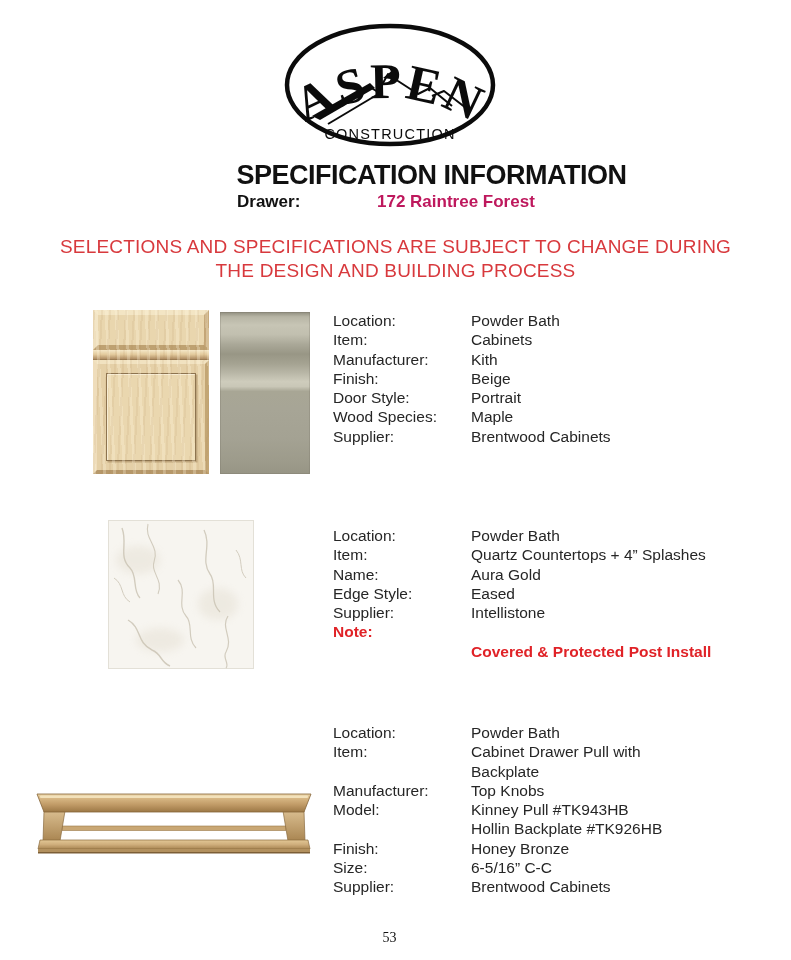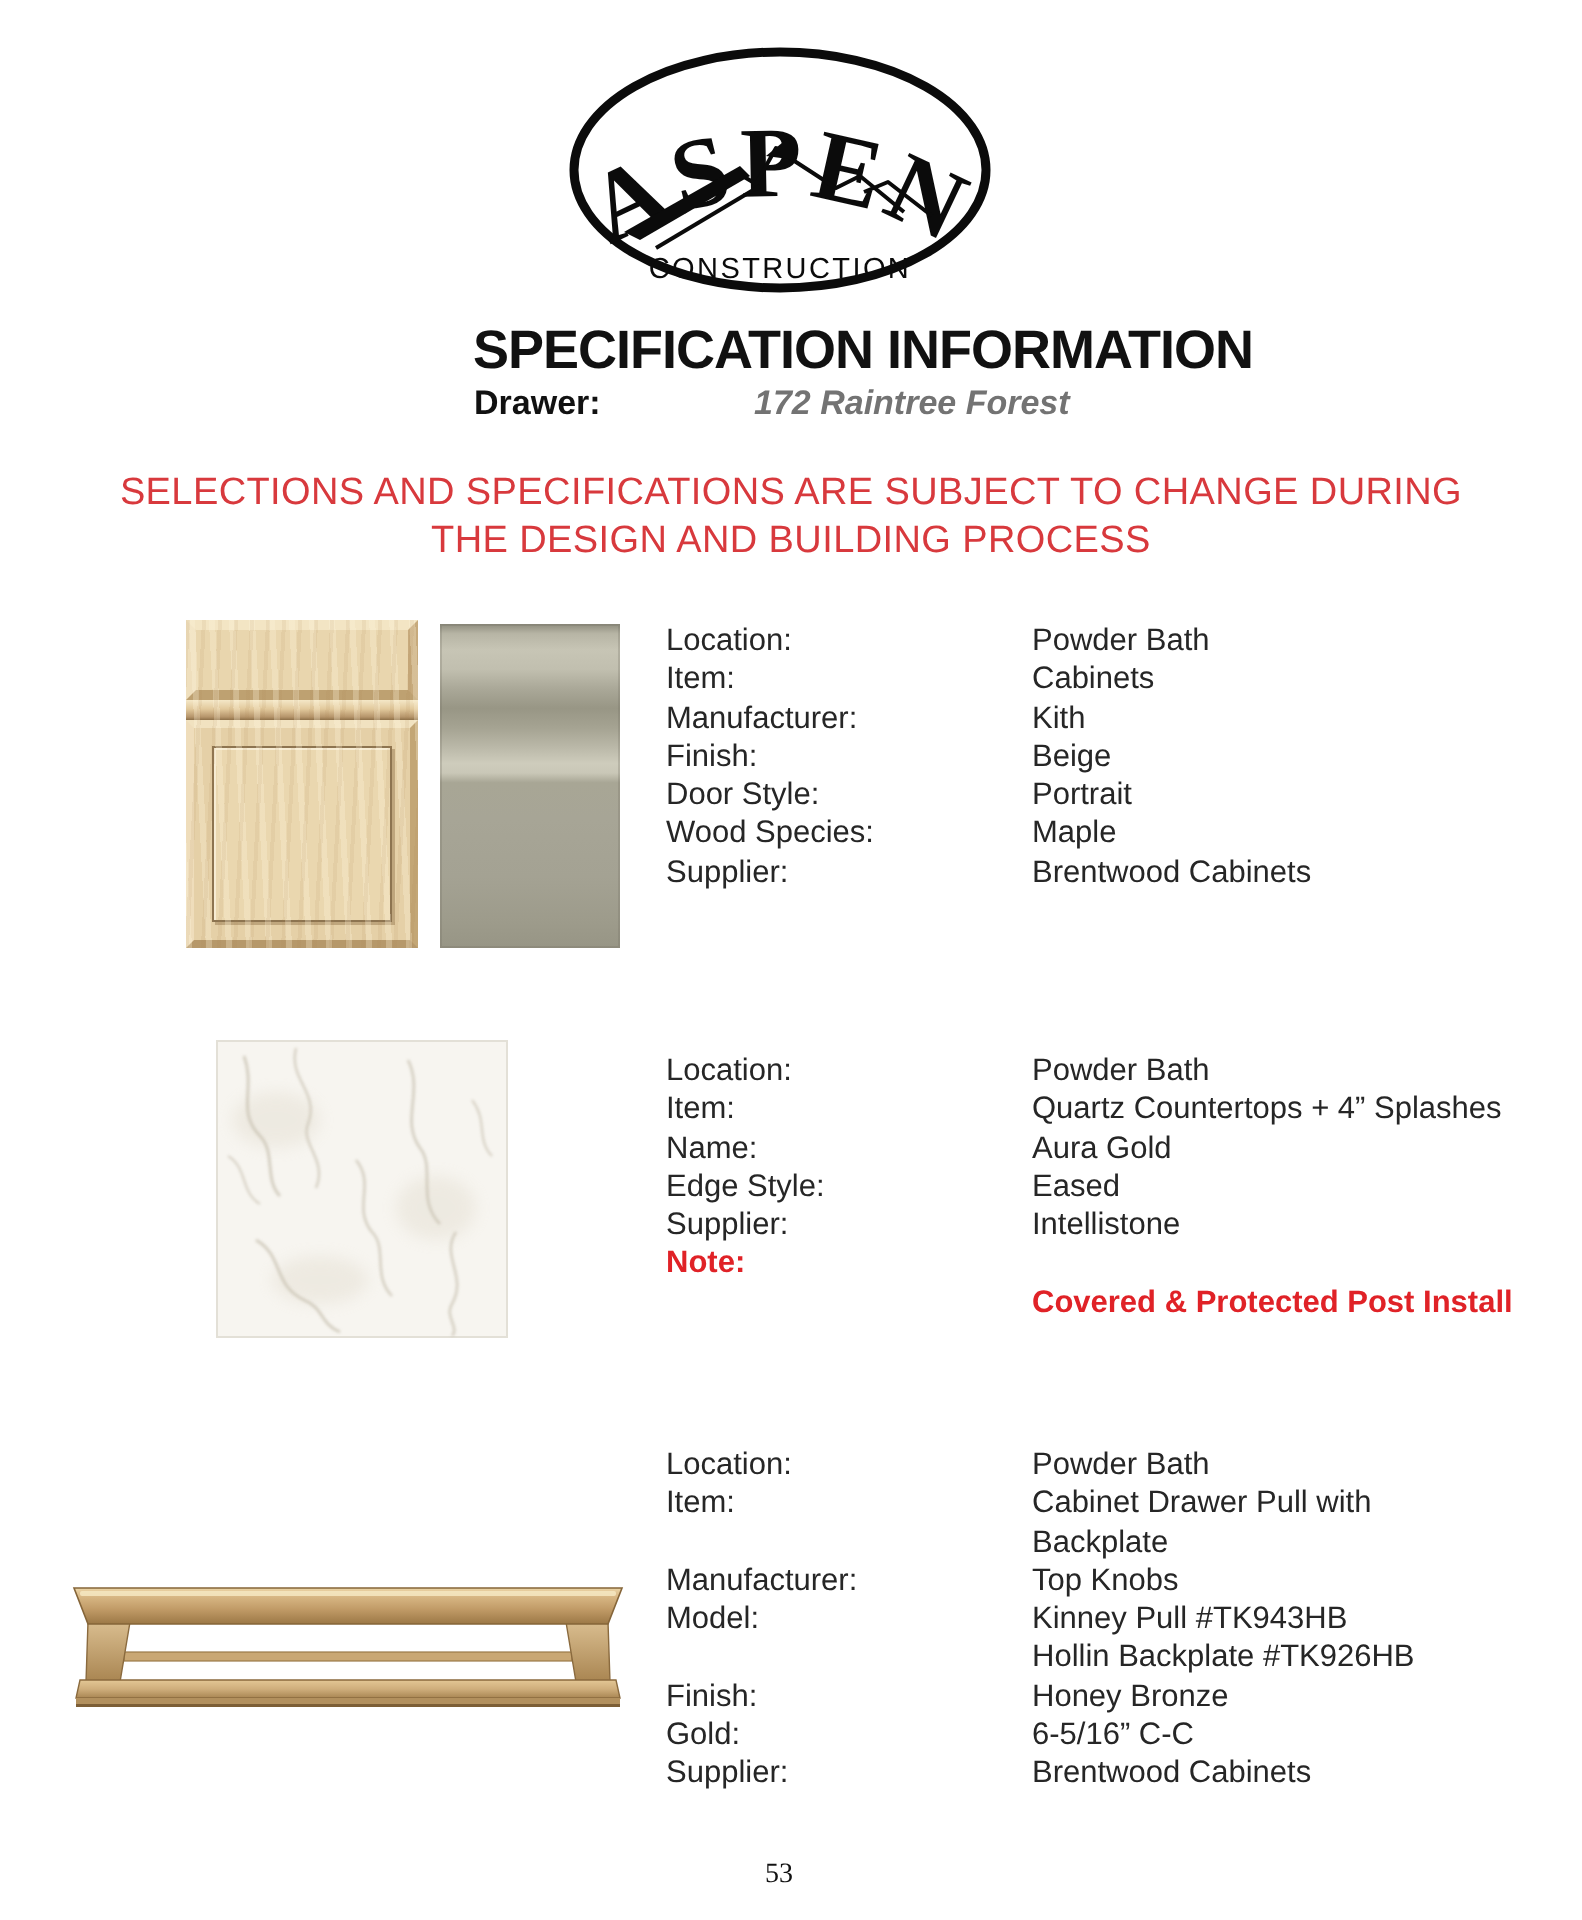--- a/index.html
+++ b/index.html
@@ -8,33 +8,33 @@
     font-family:"Liberation Sans",sans-serif;color:#232323;
   }
   
   .logo{position:absolute;left:282px;top:22px;width:216px;height:126px;}
   
   .title{
     position:absolute;left:0;top:160px;width:791px;text-align:center;
     font-size:27px;font-weight:bold;letter-spacing:-0.5px;color:#111;padding-left:36px;
   }
   .client-label{position:absolute;left:237px;top:192px;font-size:17px;font-weight:bold;color:#111;}
-  .client-value{position:absolute;left:377px;top:192px;font-size:17px;font-weight:bold;color:#737373;font-style:italic;}
+  .client-value{position:absolute;left:377px;top:192px;font-size:17px;font-weight:bold;color:#be185d;}
   .warning{
     position:absolute;left:0;width:791px;text-align:center;
     font-size:19px;color:#d8393d;letter-spacing:0.2px;
   }
   .warning.l1{top:236px;}
   .warning.l2{top:260px;}
   
   .rows{position:absolute;}
   .rows.s1{left:333px;top:311px;width:440px;}
   .rows.s2{left:333px;top:526px;width:450px;}
   .rows.s3{left:333px;top:723px;width:450px;}
-  .spec-row{display:grid;grid-template-columns:138px 1fr;font-size:15.5px;line-height:19.3px;color:#262626;gap:45px;}
+  .spec-row{display:grid;grid-template-columns:138px 1fr;font-size:15.5px;line-height:19.3px;color:#262626;}
   .spec-row.red{color:#e02227;font-weight:bold;}
   
   .img{position:absolute;}
   .wood{left:93px;top:310px;width:116px;height:164px;background:#e7d2aa;box-shadow:inset 0 0 0 1px rgba(140,110,70,.35);}
   .wood .drawer{
     position:absolute;left:0;top:0;right:0;height:40px;background:#e9d6ae;
     border:5px solid;border-color:#f3e5c4 #c7aa7c #bea171 #efdfbd;box-sizing:border-box;
   }
   .wood .drawer-bevel{
     position:absolute;left:0;top:40px;right:0;height:10px;
@@ -251,21 +251,21 @@
       </div>
       <div class="spec-row">
         <span class="spec-label"></span>
         <span class="spec-value">Hollin Backplate #TK926HB</span>
       </div>
       <div class="spec-row">
         <span class="spec-label">Finish:</span>
         <span class="spec-value">Honey Bronze</span>
       </div>
       <div class="spec-row">
-        <span class="spec-label">Gold:</span>
+        <span class="spec-label">Size:</span>
         <span class="spec-value">6-5/16” C-C</span>
       </div>
       <div class="spec-row">
         <span class="spec-label">Supplier:</span>
         <span class="spec-value">Brentwood Cabinets</span>
       </div>
     </div>
 
   <div class="pagenum">53</div>
 </div>

